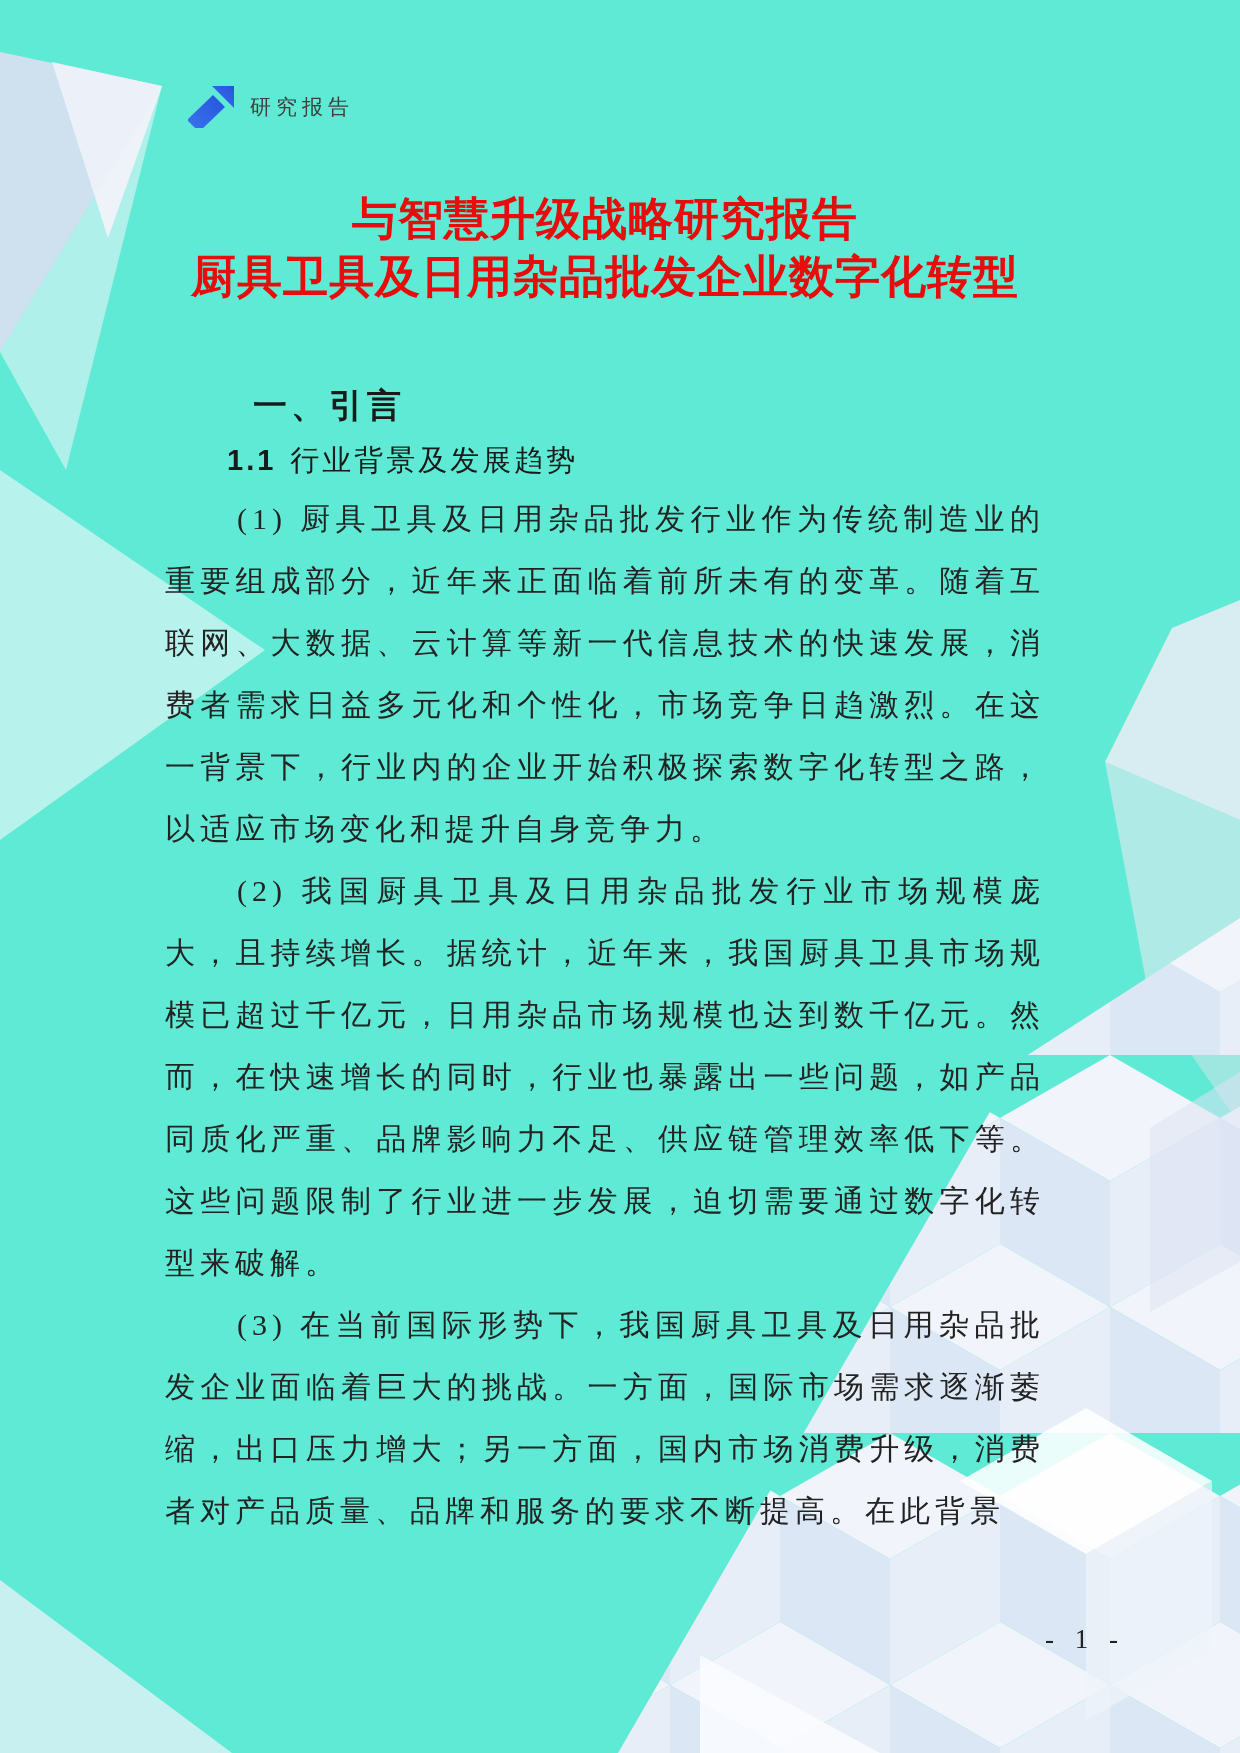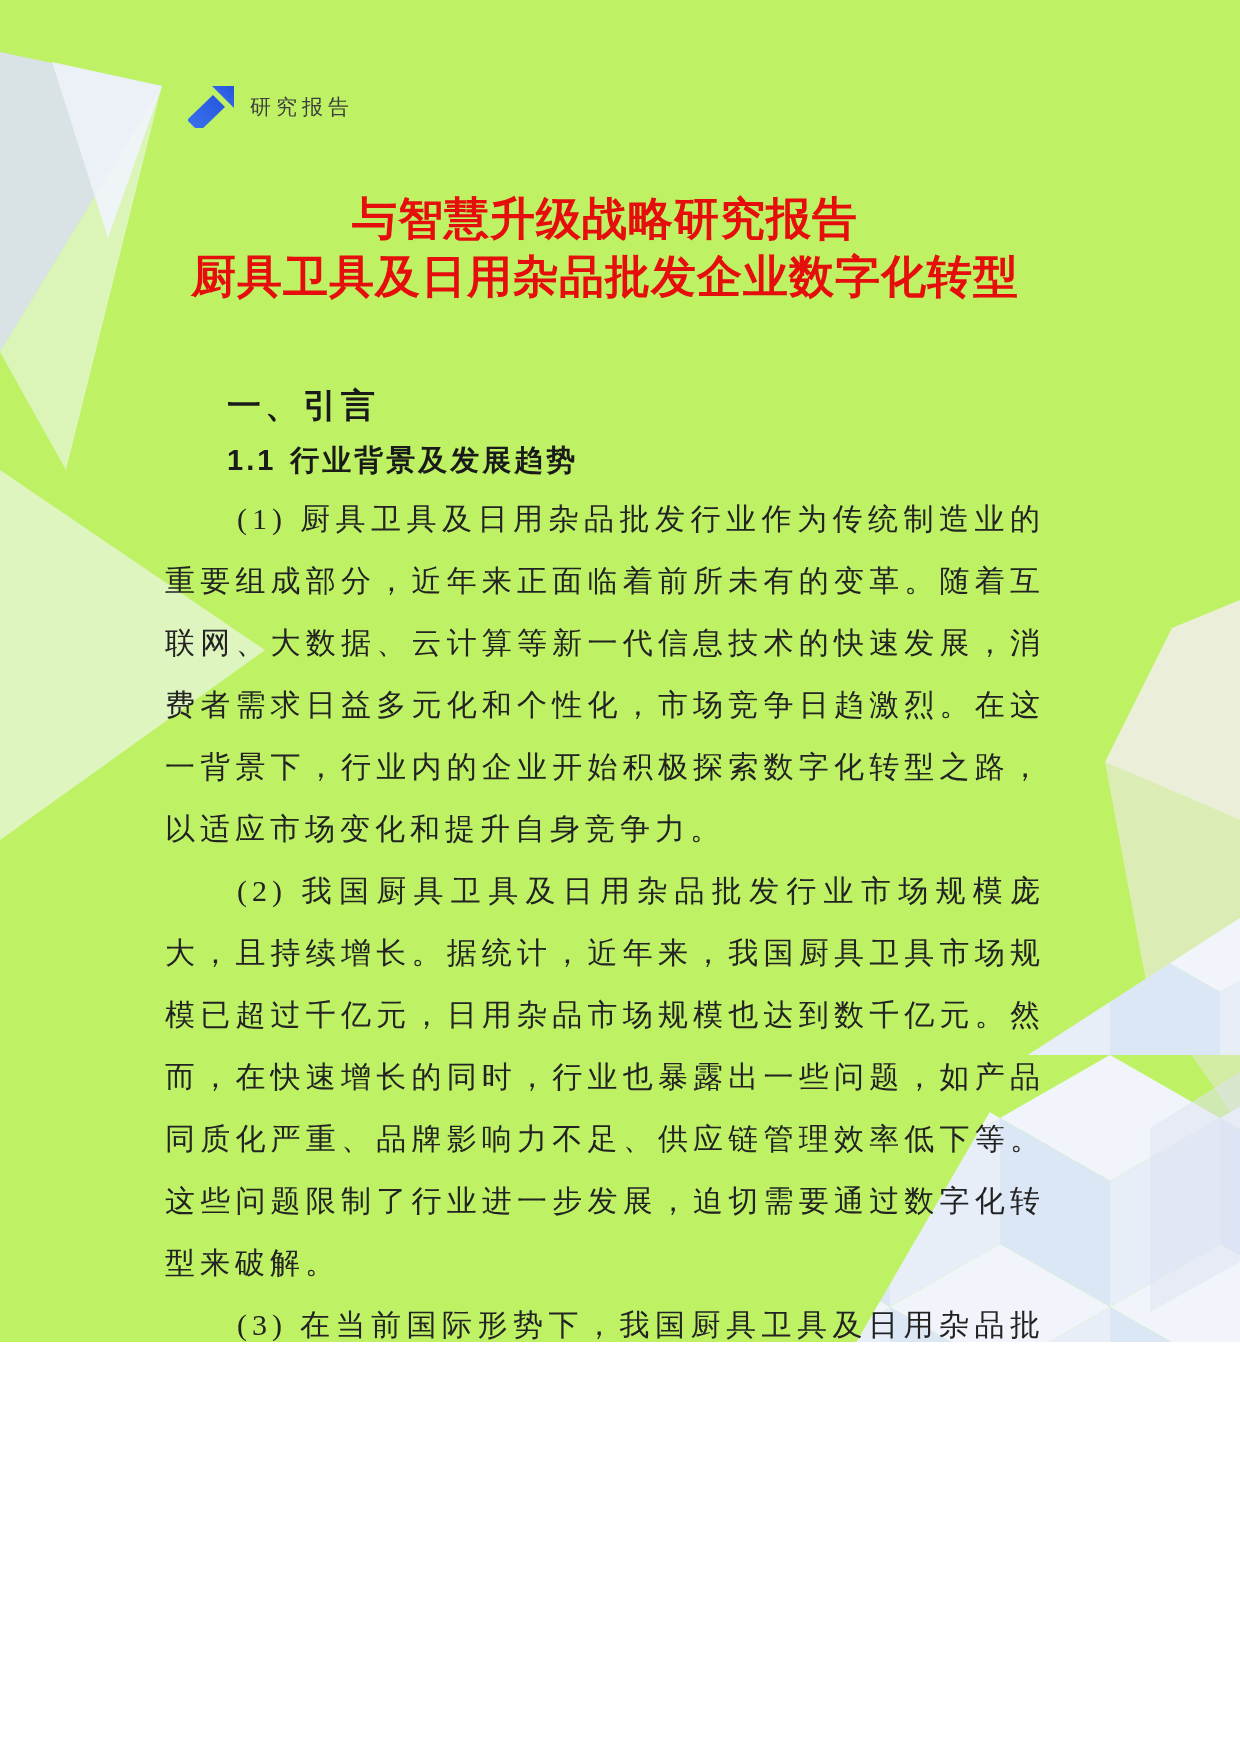--- a/index.html
+++ b/index.html
@@ -1,19 +1,19 @@
 <!DOCTYPE html>
 <html><head>
 <meta charset="utf-8">
 <style>
   html,body{margin:0;padding:0;background:#ffffff;}
   #page{
     position:relative;
-    width:1240px;height:1342px;
-    background:#bef264;
+    width:1240px;height:1753px;
+    background:#5eead4;
     overflow:hidden;
     font-family:"Liberation Serif", serif;
   }
   
   #bg-decor{position:absolute;left:0;top:0;width:1240px;height:1753px;z-index:0;}
   
   #content{position:absolute;left:0;top:0;width:1240px;height:1753px;z-index:1;}
   .inner{position:absolute;left:165px;top:0;width:880px;}
   
   .logo-row{
@@ -30,32 +30,32 @@
     margin:190px 0 0 0;
     text-align:center;
     font-family:"Liberation Sans", sans-serif;
     font-weight:700;
     font-size:45px;line-height:58px;
     letter-spacing:1px;
     color:#e60d0d;
   }
   
   .h1{
-    margin:76px 0 0 62px;
+    margin:76px 0 0 88px;
     font-family:"Liberation Sans", sans-serif;
     font-weight:700;font-size:34px;line-height:46px;
     color:#1a1a1a;letter-spacing:4px;
   }
   .h2{
     margin:12px 0 0 62px;
     font-size:29px;line-height:40px;
     color:#1a1a1a;letter-spacing:3px;
   }
   .h2 .h2-num{font-family:"Liberation Sans", sans-serif;font-weight:700;margin-right:14px;margin-top:6px;}
-  .h2 .h2-text{font-family:"Liberation Serif", serif;font-weight:700;}
+  .h2 .h2-text{font-family:"Liberation Serif", serif;font-weight:400;}
   
   .body-text p{
     margin:0;
     font-family:"Liberation Serif", serif;
     font-size:30px;line-height:62px;
     color:#232323;
     letter-spacing:5px;
     text-align:justify;
     text-justify:inter-character;
     text-indent:2.4em;

